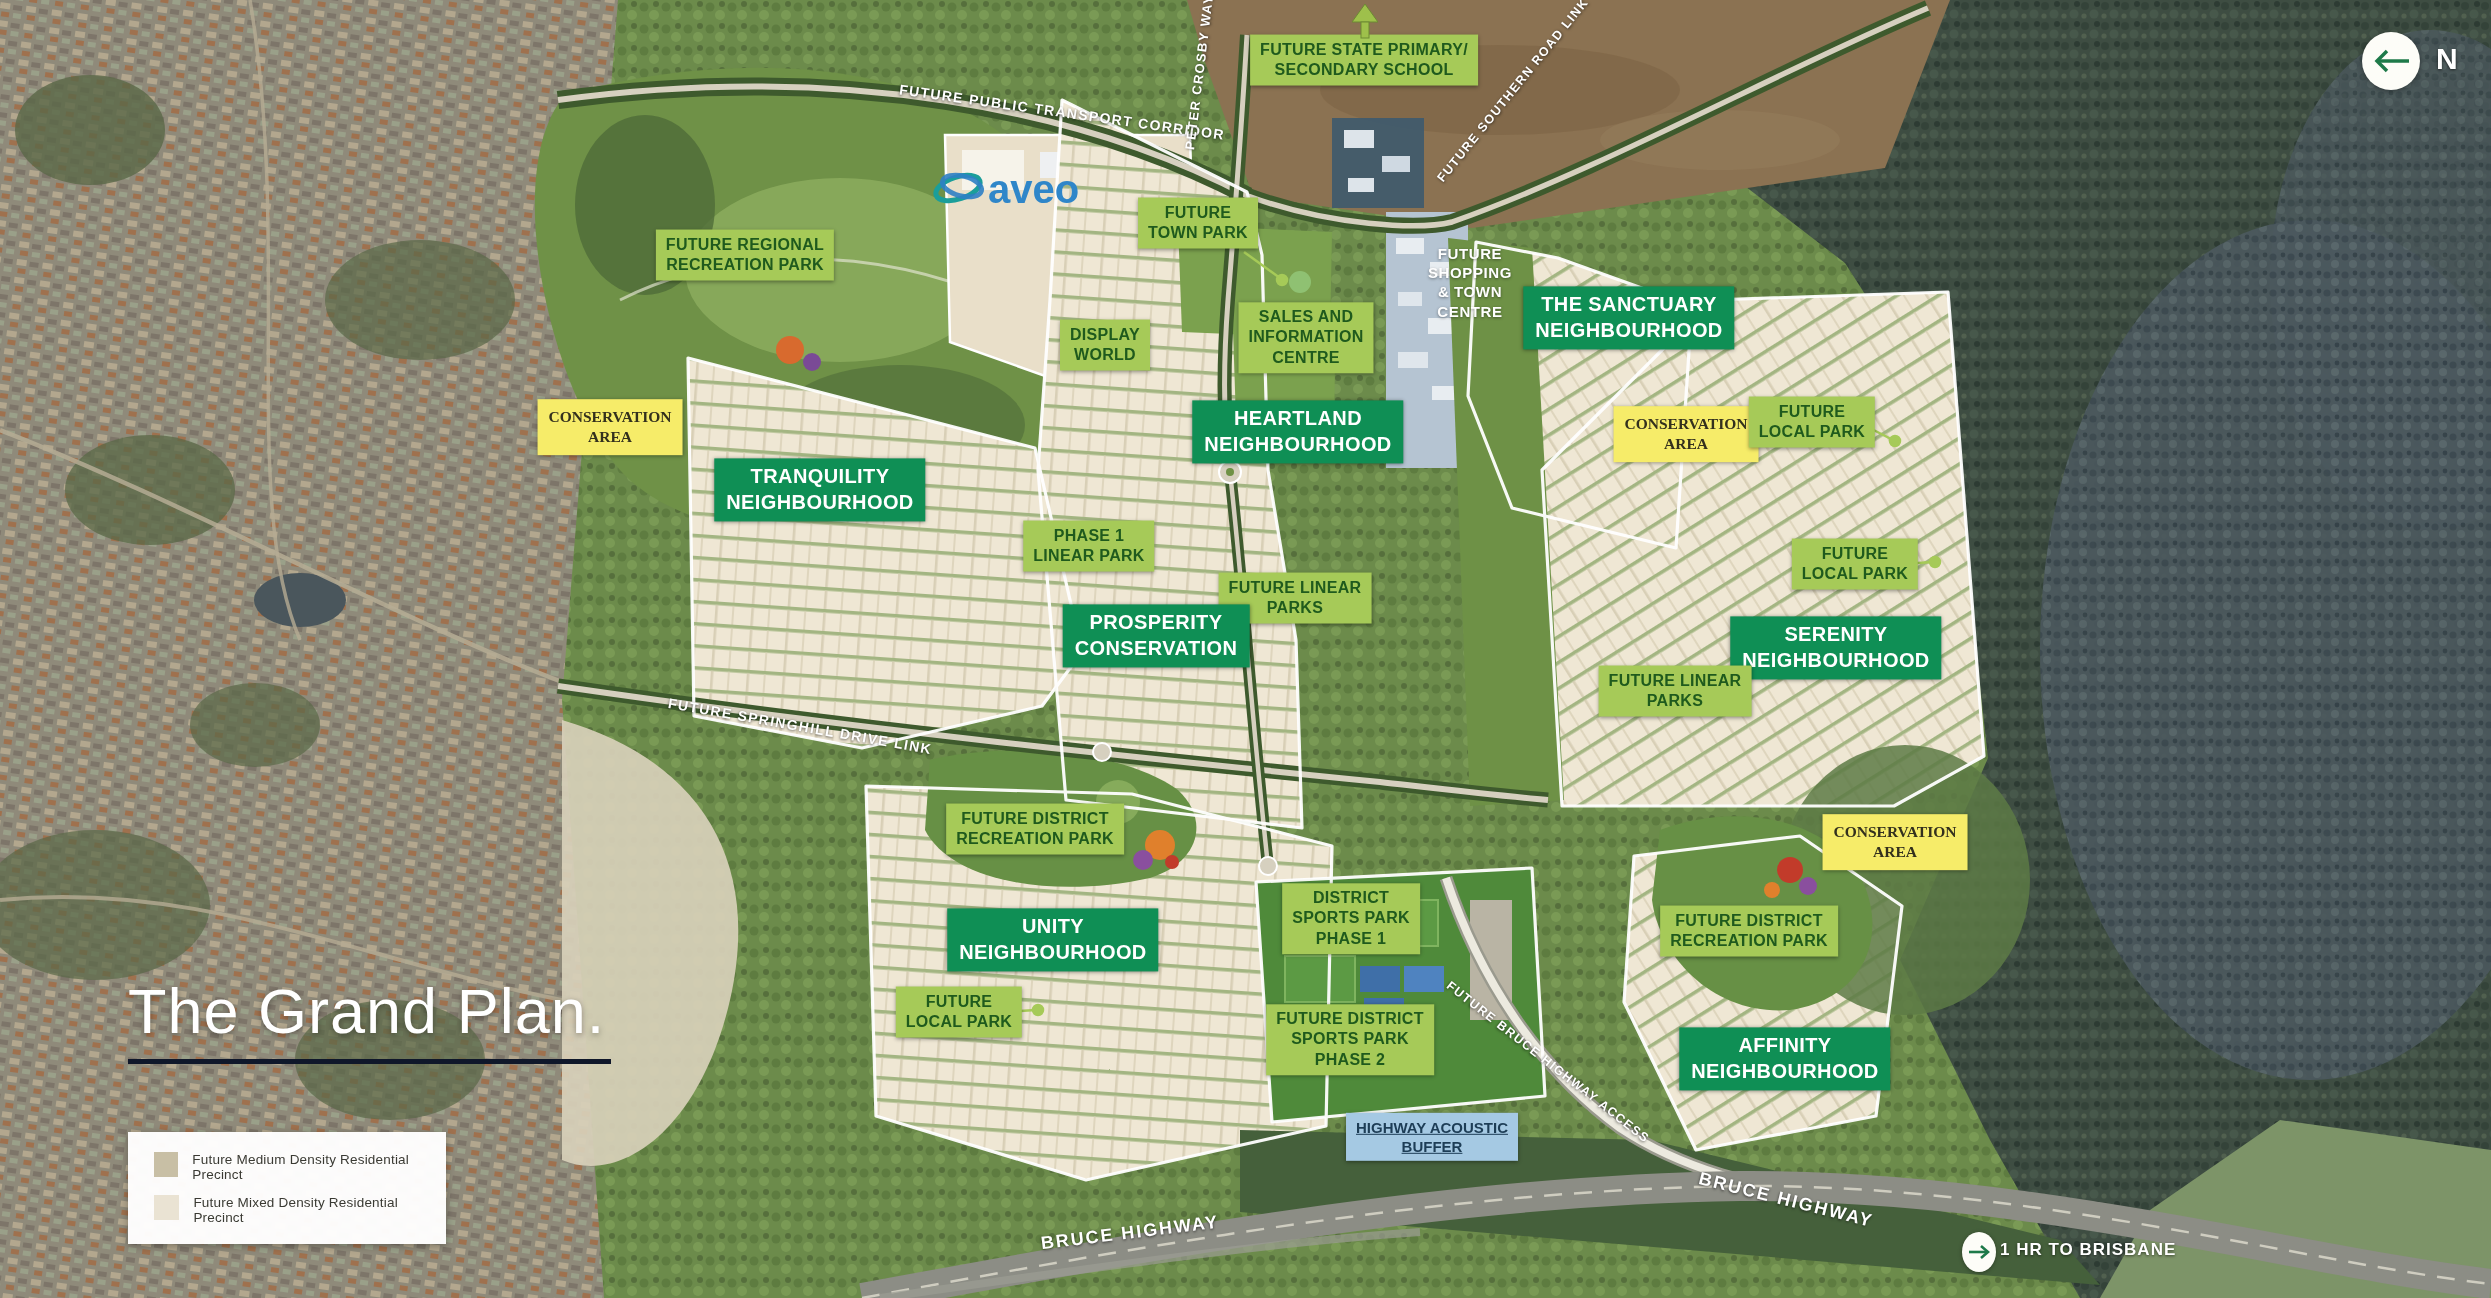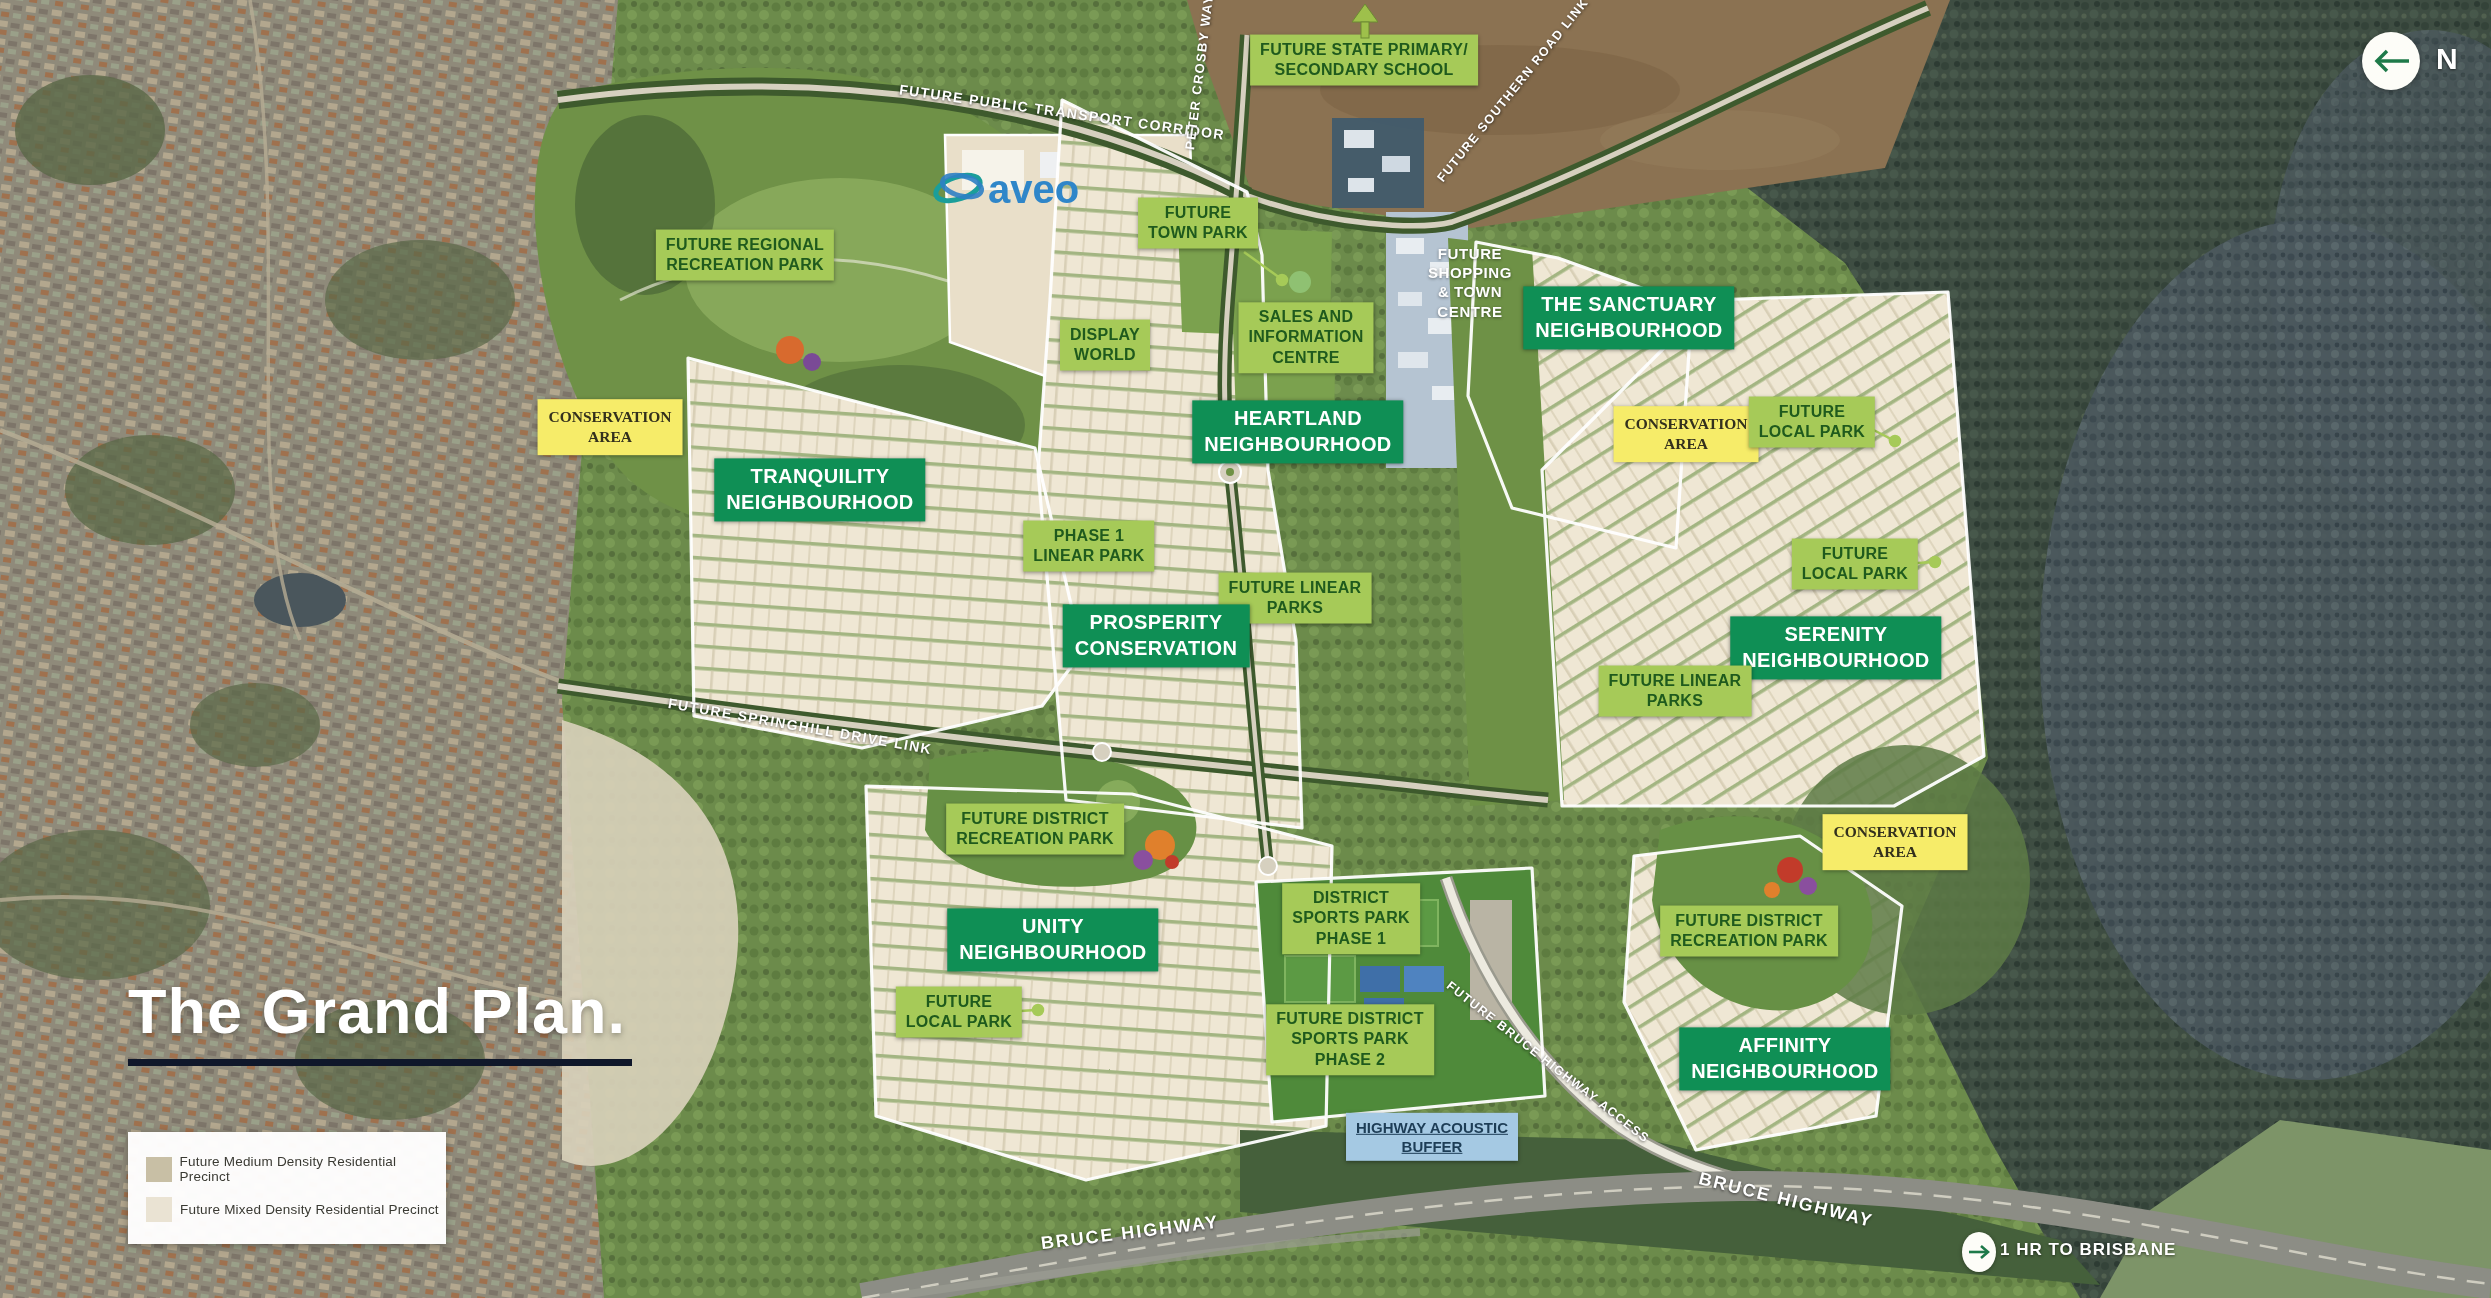--- a/index.html
+++ b/index.html
@@ -21,31 +21,31 @@
   .lb{background:var(--label_blue);color:var(--label_blue_text);
       font-size:15px;padding:5px 10px;box-shadow:0 1px 4px rgba(0,0,0,.4);text-decoration:underline;}
   .road{color:var(--road_text);font-size:14px;letter-spacing:1.4px;
         white-space:nowrap;text-shadow:0 1px 3px rgba(0,0,0,.65);z-index:25;}
   .hwy{font-size:18px;letter-spacing:2px;}
   .white-area{color:#fff;font-size:15px;letter-spacing:.6px;
         text-shadow:0 1px 3px rgba(0,0,0,.45);z-index:25;}
 
   
   .title{position:absolute;left:128px;top:975px;color:var(--title_text);
-         font-size:63px;font-weight:bold;letter-spacing:1px;z-index:40;
-         border-bottom:7px solid #0f172a;padding-bottom:12px;padding-right:6px;
+         font-size:63px;font-weight:normal;letter-spacing:1px;z-index:40;
+         border-bottom:5px solid #0f172a;padding-bottom:12px;padding-right:6px;
          text-shadow:0 2px 6px rgba(0,0,0,.35);}
 
   
   .legend{position:absolute;left:128px;top:1132px;width:318px;height:112px;
           background:rgba(255,255,255,.97);z-index:40;
           display:flex;flex-direction:column;justify-content:center;
           gap:13px;padding-left:18px;box-sizing:border-box;
           box-shadow:0 2px 8px rgba(0,0,0,.3);}
-  .legend-row{display:flex;align-items:center;gap:8px;}
+  .legend-row{display:flex;align-items:flex-start;gap:14px;margin-left:8px;}
   .swatch{width:26px;height:25px;display:inline-block;}
   .legend-label{font-size:13.5px;color:#3a3a33;letter-spacing:.2px;}
 
   
   .compass-circle{position:absolute;left:2362px;top:32px;width:58px;height:58px;
           border-radius:50%;background:#fdfdf8;z-index:40;
           display:flex;align-items:center;justify-content:center;
           box-shadow:0 1px 5px rgba(0,0,0,.35);}
   .compass-n{position:absolute;left:2436px;top:42px;color:#fff;font-weight:bold;
           font-size:30px;z-index:40;text-shadow:0 1px 3px rgba(0,0,0,.6);}

